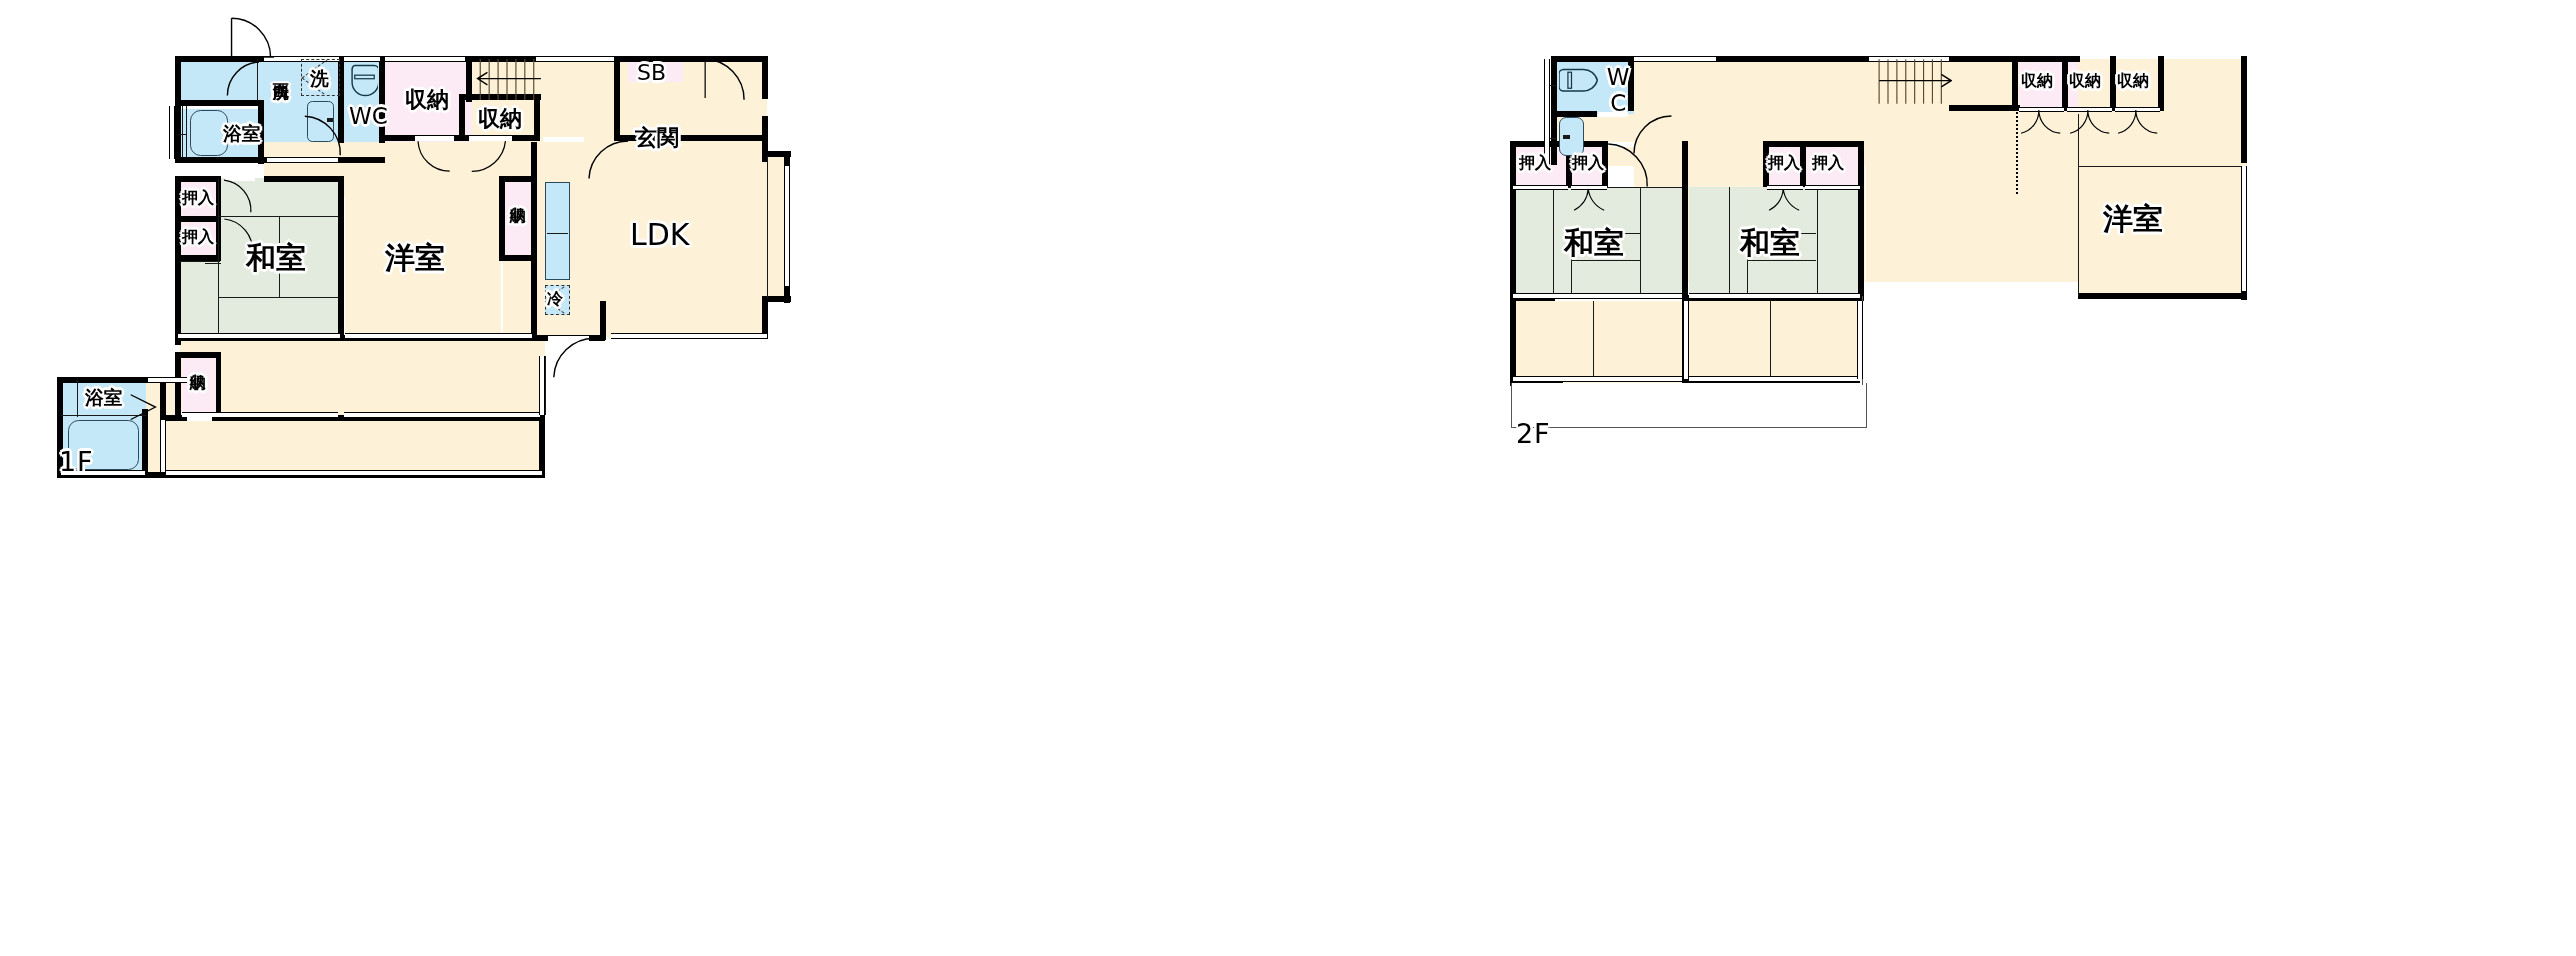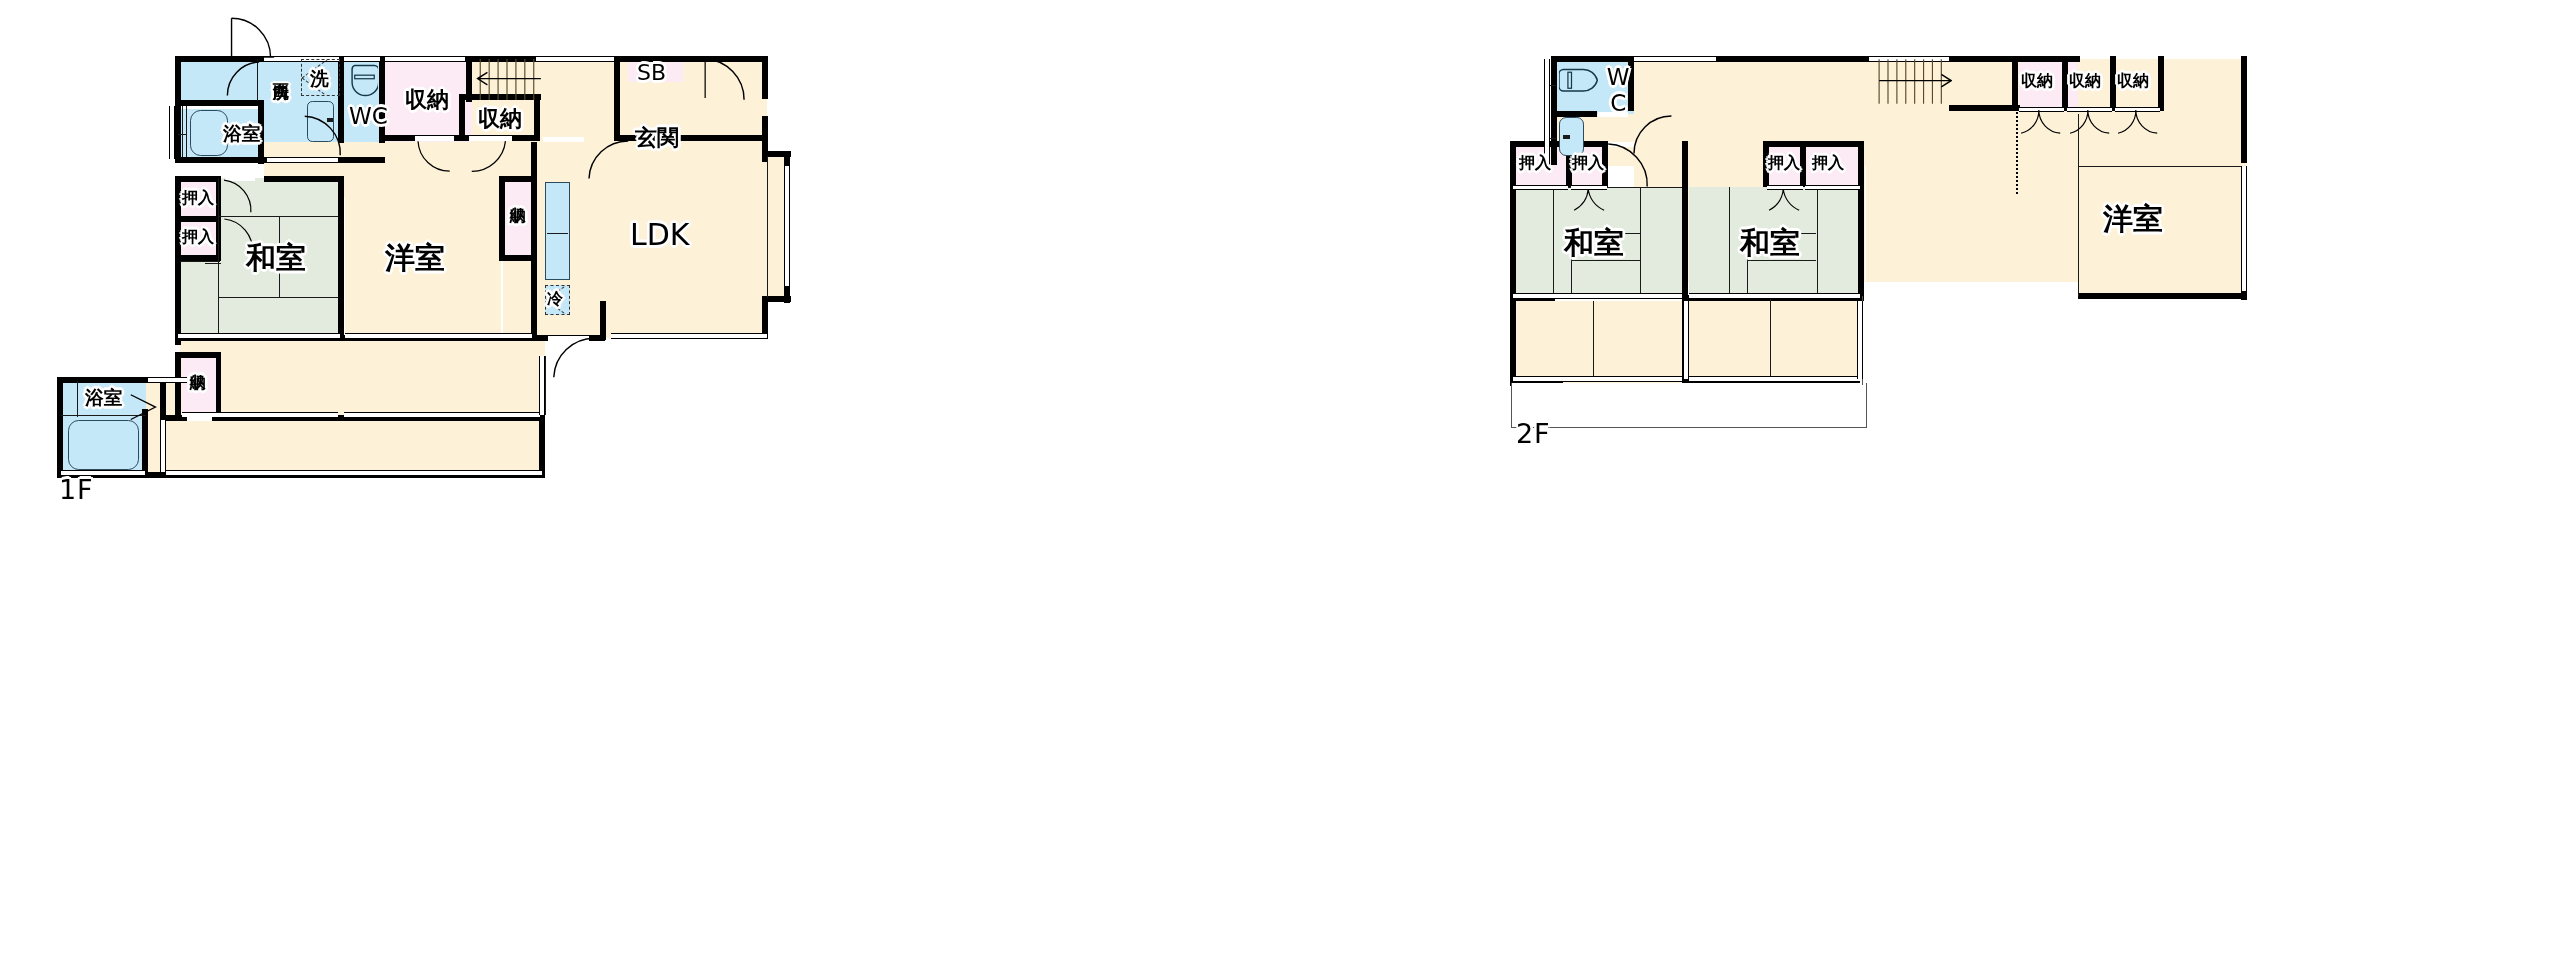--- a/index.html
+++ b/index.html
@@ -308,21 +308,21 @@
   <div class="lbl f-xs" style="left:182px;top:190px;">押入</div>
   <div class="lbl f-xs" style="left:182px;top:229px;">押入</div>
   <div class="lbl f-big" style="left:246px;top:242px;">和室</div>
   <div class="lbl f-big" style="left:385px;top:242px;">洋室</div>
   <div class="lbl f-xs lbl-v" style="left:509px;top:194px;">収納</div>
   <div class="lbl f-big" style="left:630px;top:219px;font-weight:400;">LDK</div>
   <div class="lbl f-xs" style="left:547px;top:291px;">冷</div>
   <div class="lbl f-xs lbl-v" style="left:189px;top:361px;">収納</div>
   <div class="lbl f-sm" style="left:85px;top:388px;">浴室</div>
 
-  <div class="lbl f-fl" style="left:59px;top:476px;">1F</div>
+  <div class="lbl f-fl" style="left:59px;top:448px;">1F</div>
 </div>
 
 <div>
 
   <div class="rm fill-water" style="left:1554px;top:59px;width:80px;height:55px;"></div>
   <div class="rm fill-floor" style="left:1554px;top:114px;width:80px;height:52px;"></div>
 
   <div class="rm fill-floor" style="left:1634px;top:59px;width:445px;height:107px;"></div>
   <div class="rm fill-floor" style="left:1634px;top:166px;width:231px;height:116px;"></div>
   <div class="rm fill-floor" style="left:1866px;top:166px;width:214px;height:116px;"></div>

